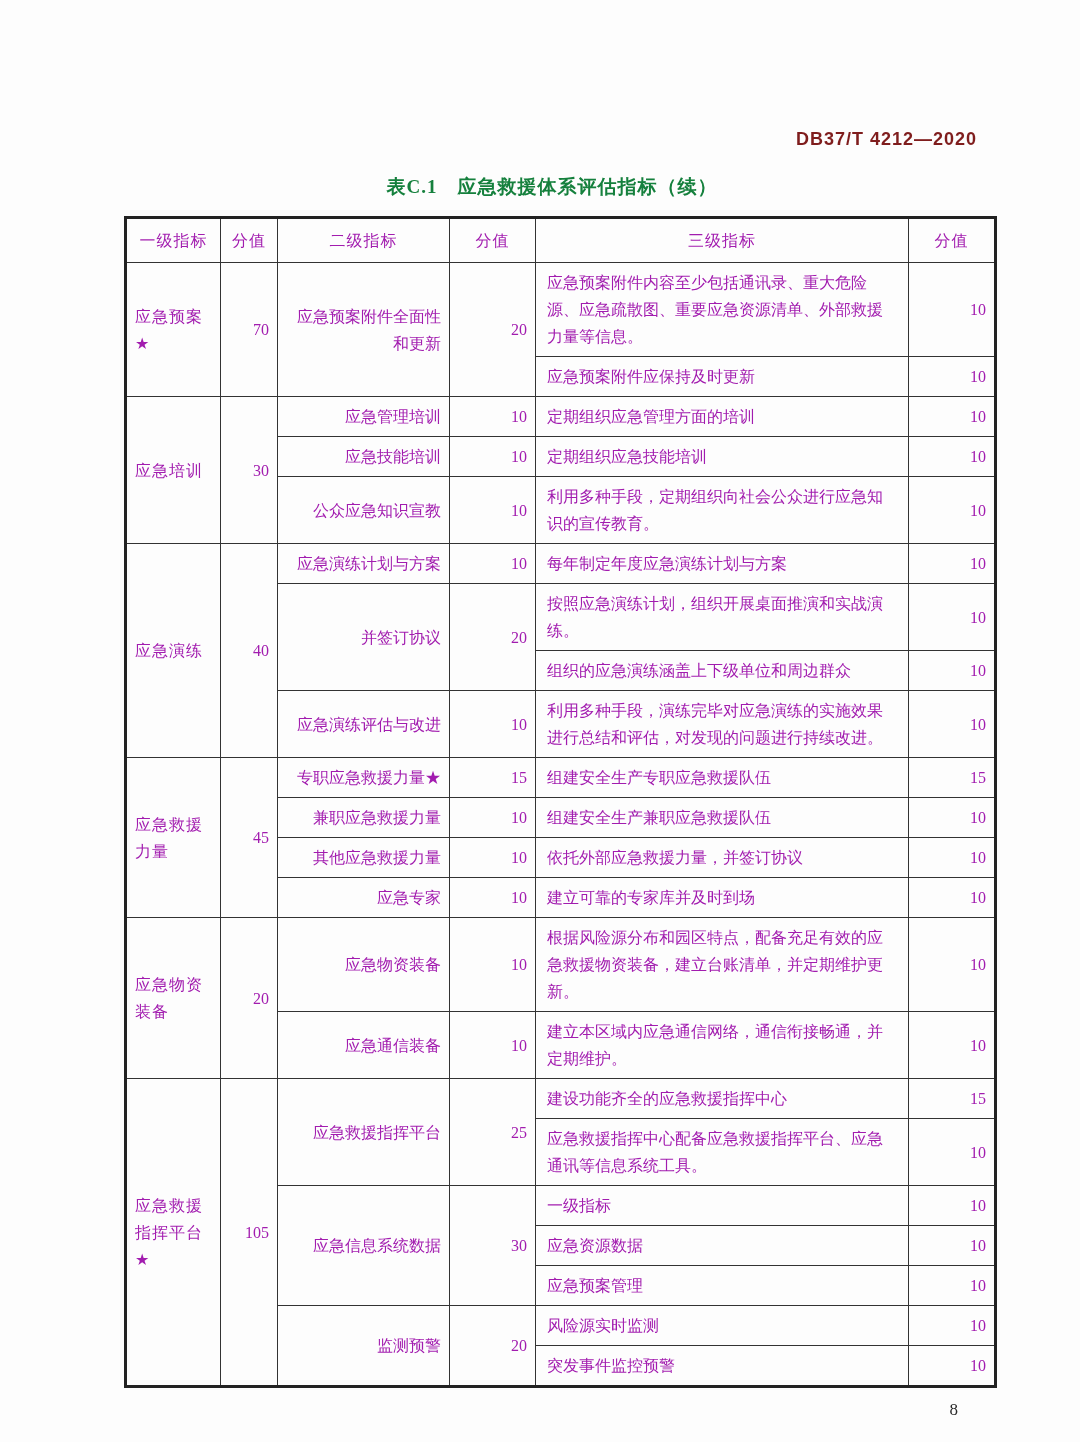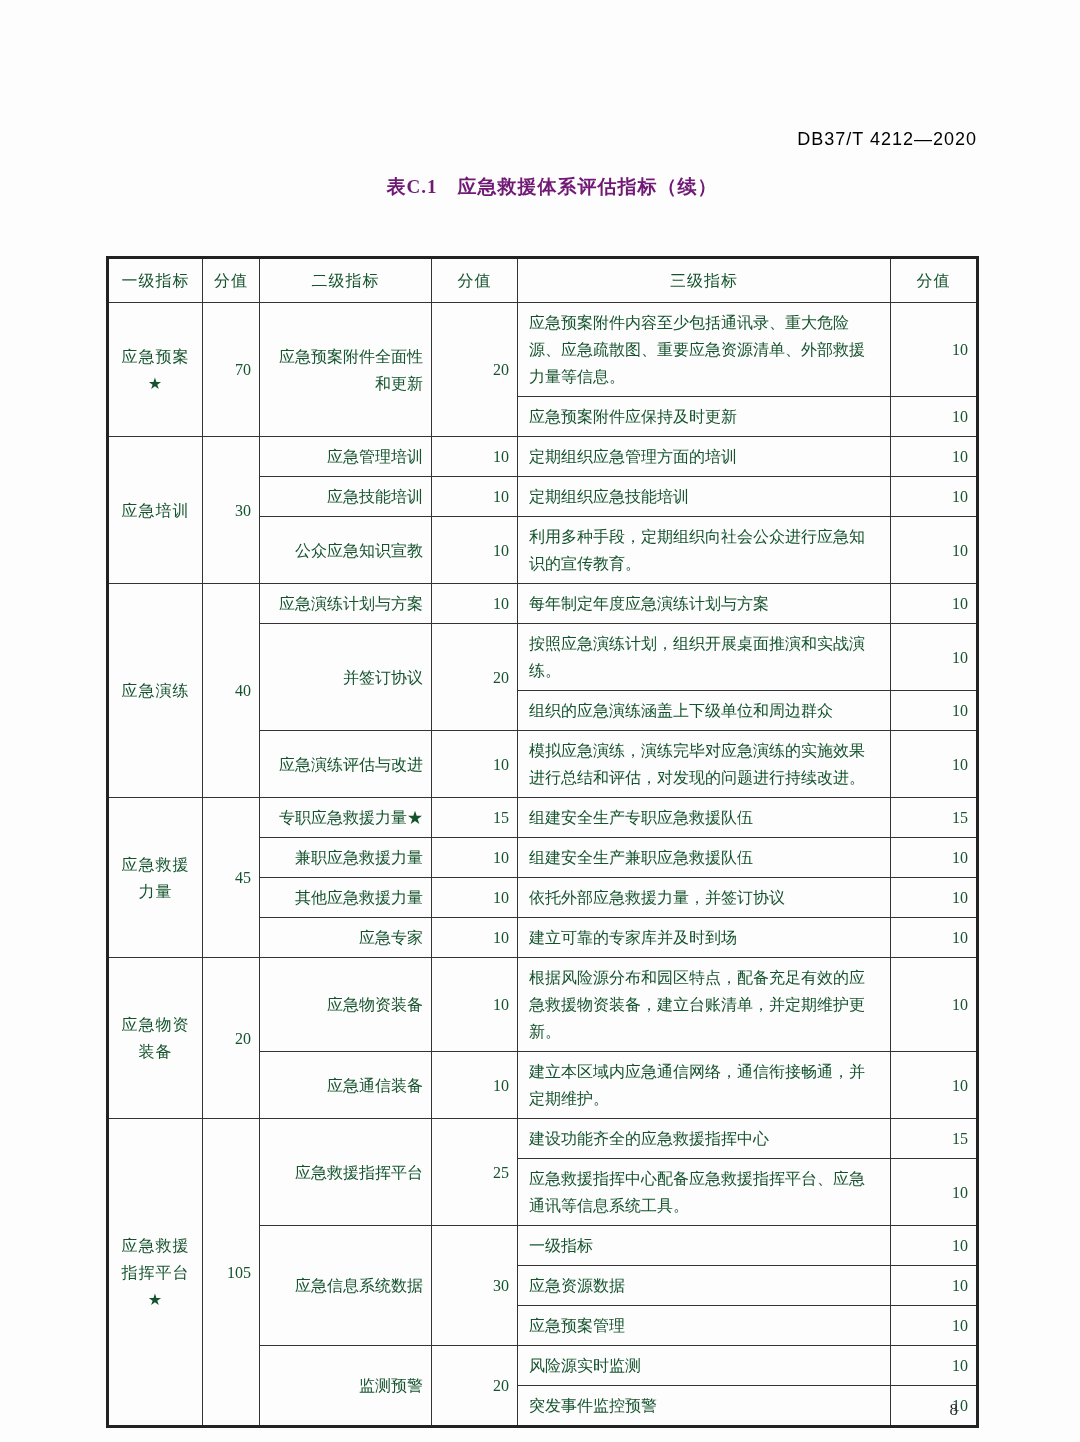--- a/index.html
+++ b/index.html
@@ -15,62 +15,61 @@
     height: 1442px;
     background: #fdfdfd;
     overflow: hidden;
   }
   .doc-code {
     position: absolute;
     top: 129px;
     right: 103px;
     font-family: "Liberation Sans", "DejaVu Sans", sans-serif;
     font-size: 18px;
-    font-weight: 400;
-    letter-spacing: 1px;
-    color: #000000;
+    font-weight: 700;
+    letter-spacing: 1px;
+    color: #7f1d1d;
   }
   .doc-title {
     position: absolute;
     top: 174px;
     left: 117px;
     width: 870px;
     text-align: center;
     font-size: 19px;
     font-weight: bold;
     letter-spacing: 1px;
-    color: #701a75;
+    color: #15803d;
   }
   table.indicator-table {
     position: absolute;
-    left: 106px;
+    left: 124px;
     top: 216px;
     width: 870px;
     border-collapse: collapse;
     table-layout: fixed;
     font-size: 16px;
-    color: #14532d;
+    color: #a21caf;
     border: 3px solid #222;
-    margin-top: 40px;
   }
   .indicator-table th,
   .indicator-table td {
     border: 1px solid #333;
     vertical-align: middle;
     line-height: 27px;
     padding: 5px 8px;
   }
   .indicator-table thead th {
     font-weight: normal;
     text-align: center;
     height: 45px;
     letter-spacing: 1px;
   }
   .indicator-table td.l1 {
-    text-align: center;
+    text-align: left;
     white-space: pre-line;
     letter-spacing: 1px;
   }
   .indicator-table td.l2 {
     text-align: right;
     white-space: pre-line;
   }
   .indicator-table td.l3 {
     text-align: left;
     padding: 6px 11px;
@@ -163,21 +162,21 @@
           <td class="l3">按照应急演练计划，组织开展桌面推演和实战演练。</td>
           <td class="score">10</td>
         </tr>
         <tr>
           <td class="l3">组织的应急演练涵盖上下级单位和周边群众</td>
           <td class="score">10</td>
         </tr>
         <tr>
           <td class="l2">应急演练评估与改进</td>
           <td class="score">10</td>
-          <td class="l3">模拟应急演练，演练完毕对应急演练的实施效果进行总结和评估，对发现的问题进行持续改进。</td>
+          <td class="l3">利用多种手段，演练完毕对应急演练的实施效果进行总结和评估，对发现的问题进行持续改进。</td>
           <td class="score">10</td>
         </tr>
         <tr>
           <td rowspan="4" class="l1">应急救援
 力量</td>
           <td rowspan="4" class="score">45</td>
           <td class="l2">专职应急救援力量★</td>
           <td class="score">15</td>
           <td class="l3">组建安全生产专职应急救援队伍</td>
           <td class="score">15</td>

